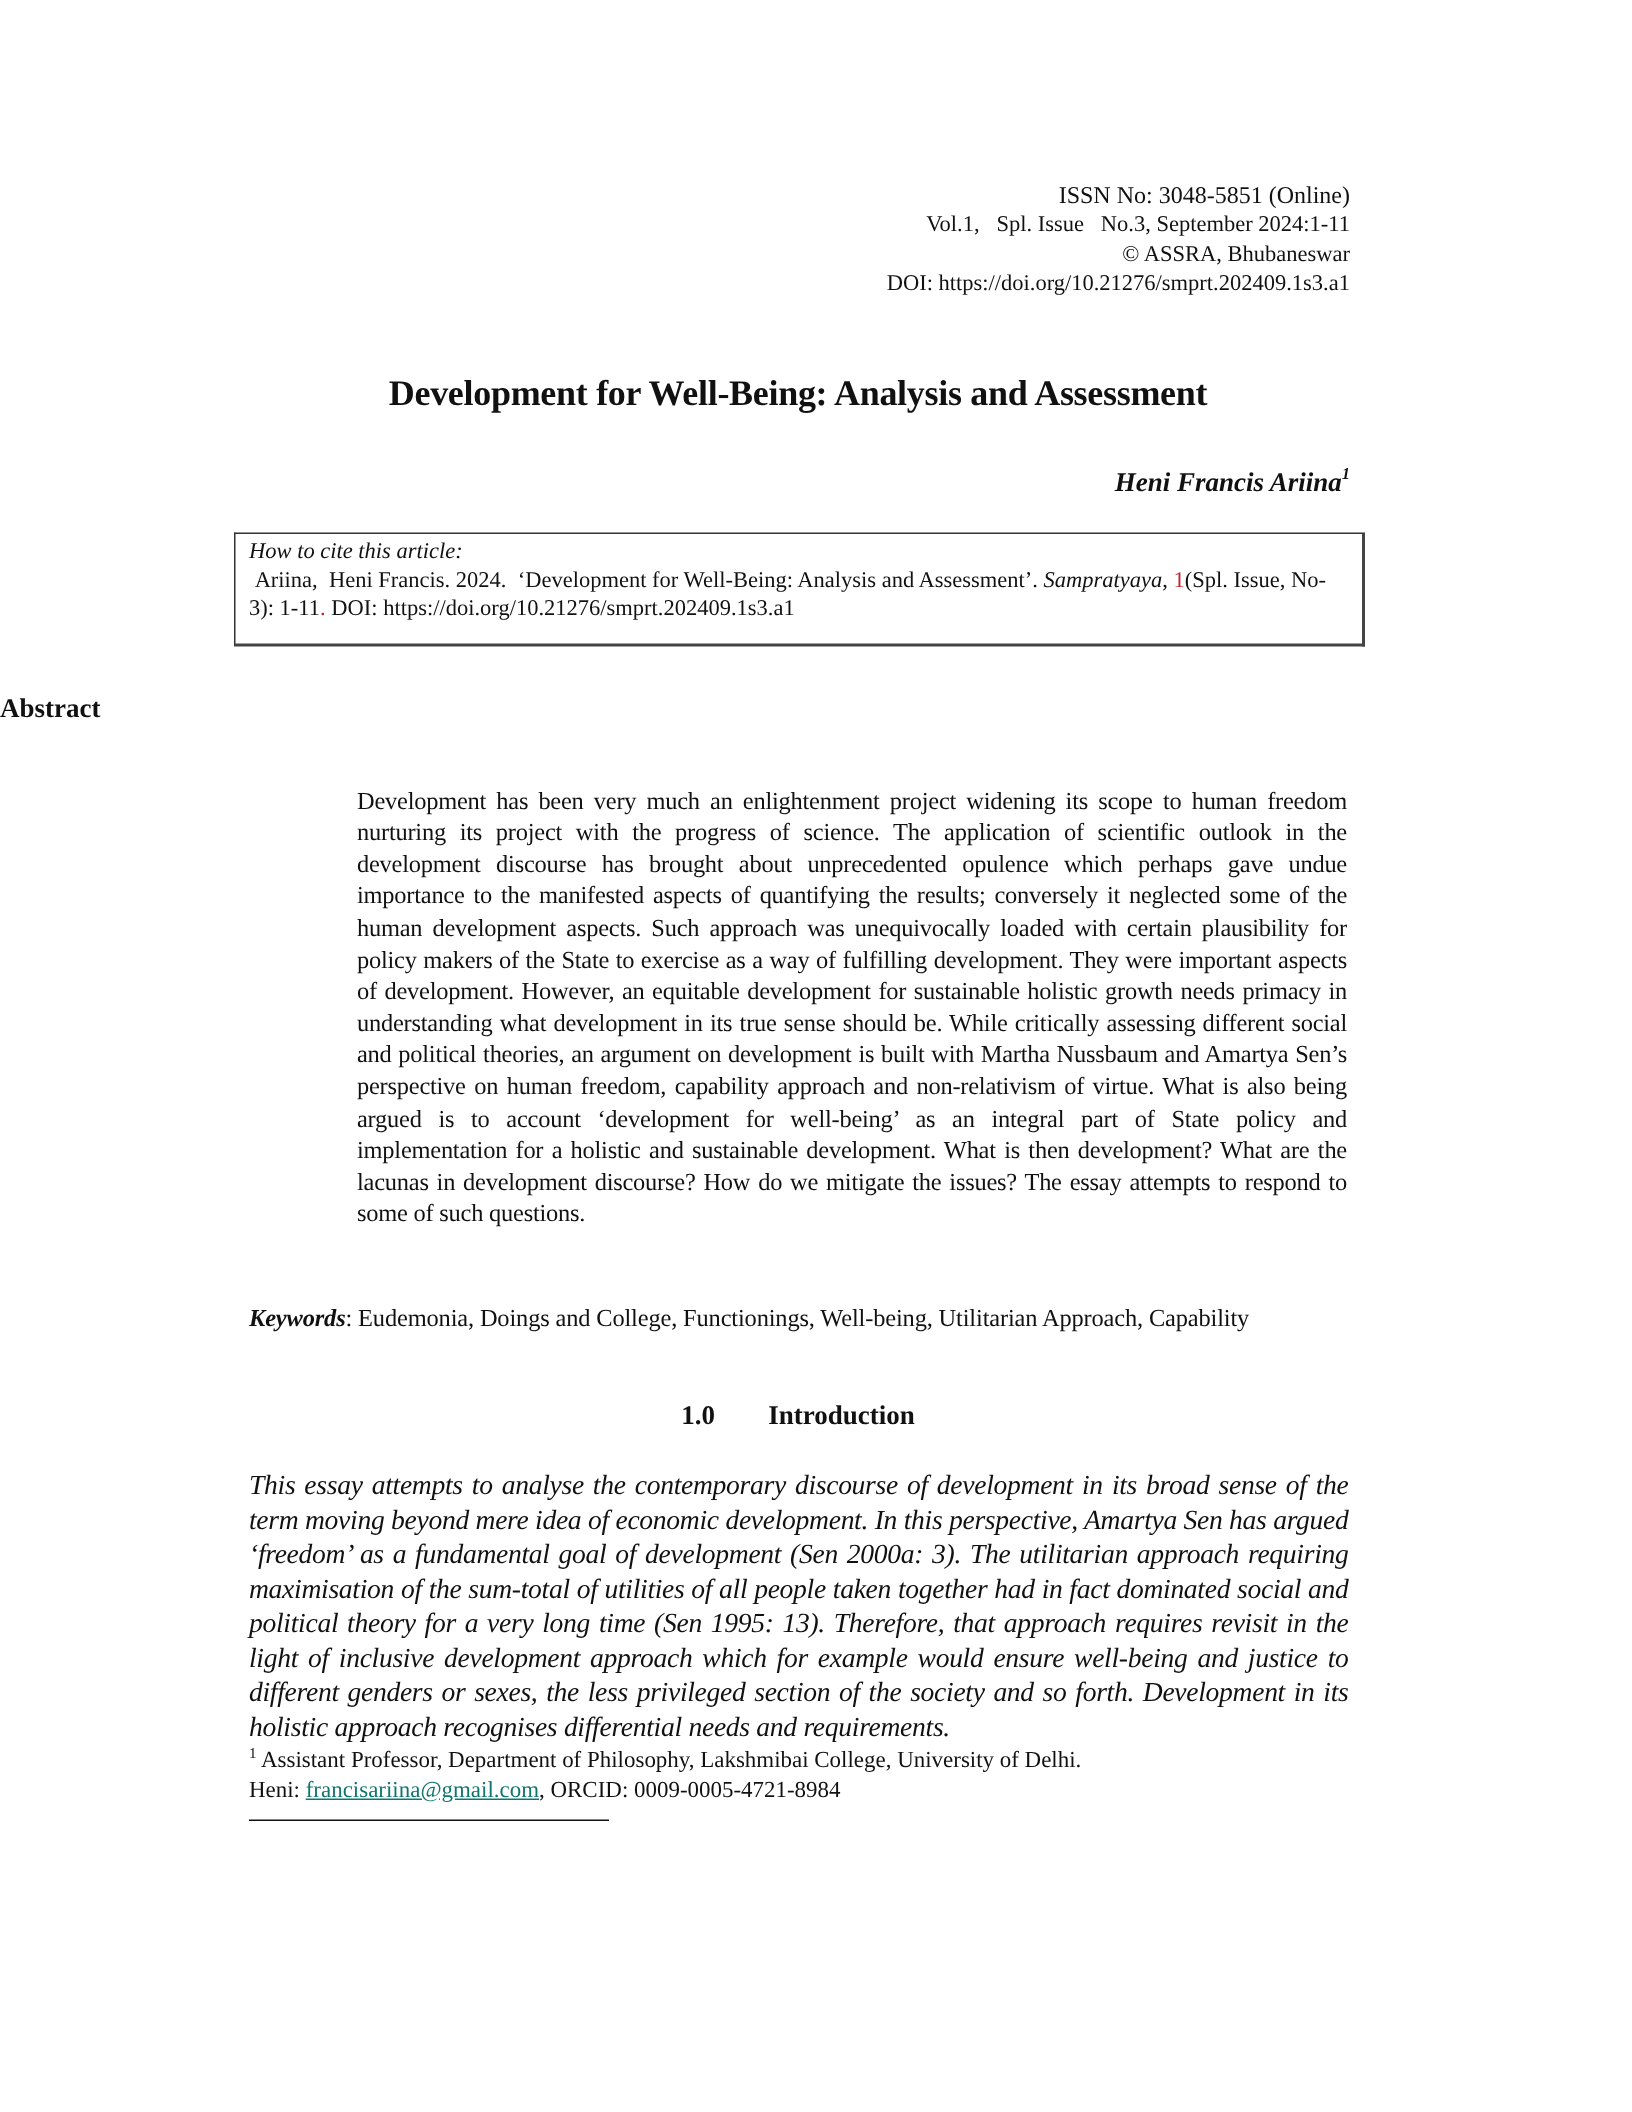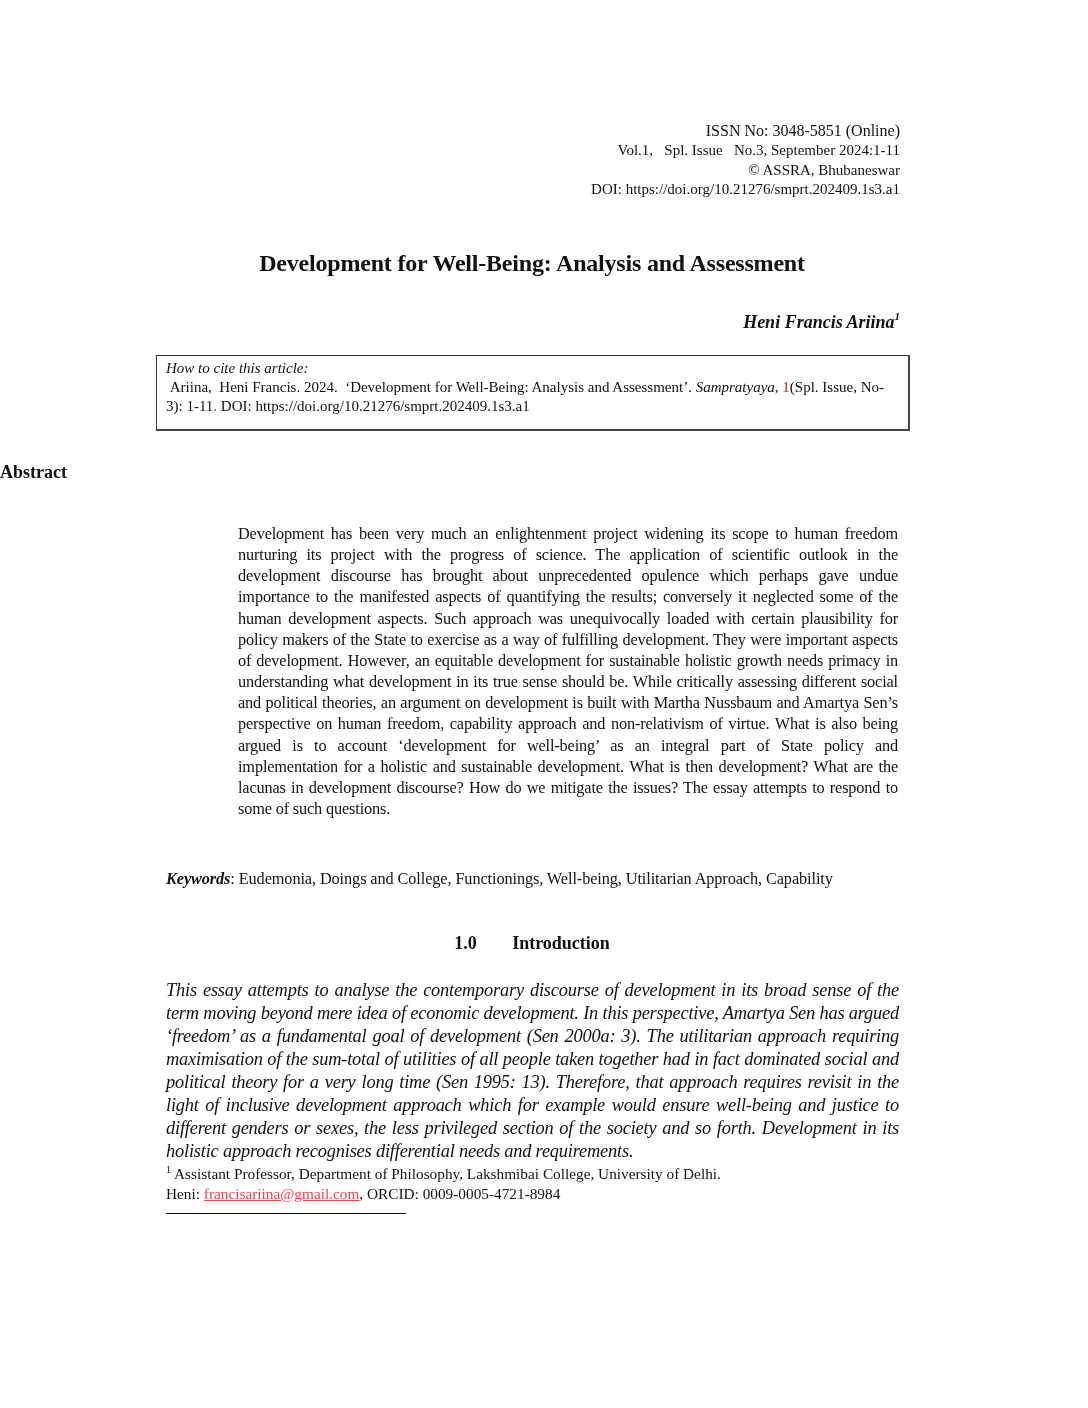--- a/index.html
+++ b/index.html
@@ -141,21 +141,21 @@
     }
     .footnote {
       position: absolute;
       top: 1160px;
       left: 166px;
       width: 740px;
       font-size: 15.3px;
       line-height: 20px;
     }
     .footnote sup { font-size: 10px; vertical-align: 6px; margin-right: 3px; }
-    .footnote a { color: #ef4444; text-decoration: underline; }
+    .footnote a { color: #0f766e; text-decoration: underline; }
   </style>
 </head>
 <body>
 
 <div class="journal-meta">
   <div class="issn">ISSN No: 3048-5851 (Online)</div>
   <div style="white-space:pre;">Vol.1,   Spl. Issue   No.3, September 2024:1-11</div>
   <div>© ASSRA, Bhubaneswar</div>
   <div>DOI: https://doi.org/10.21276/smprt.202409.1s3.a1</div>
 </div>

